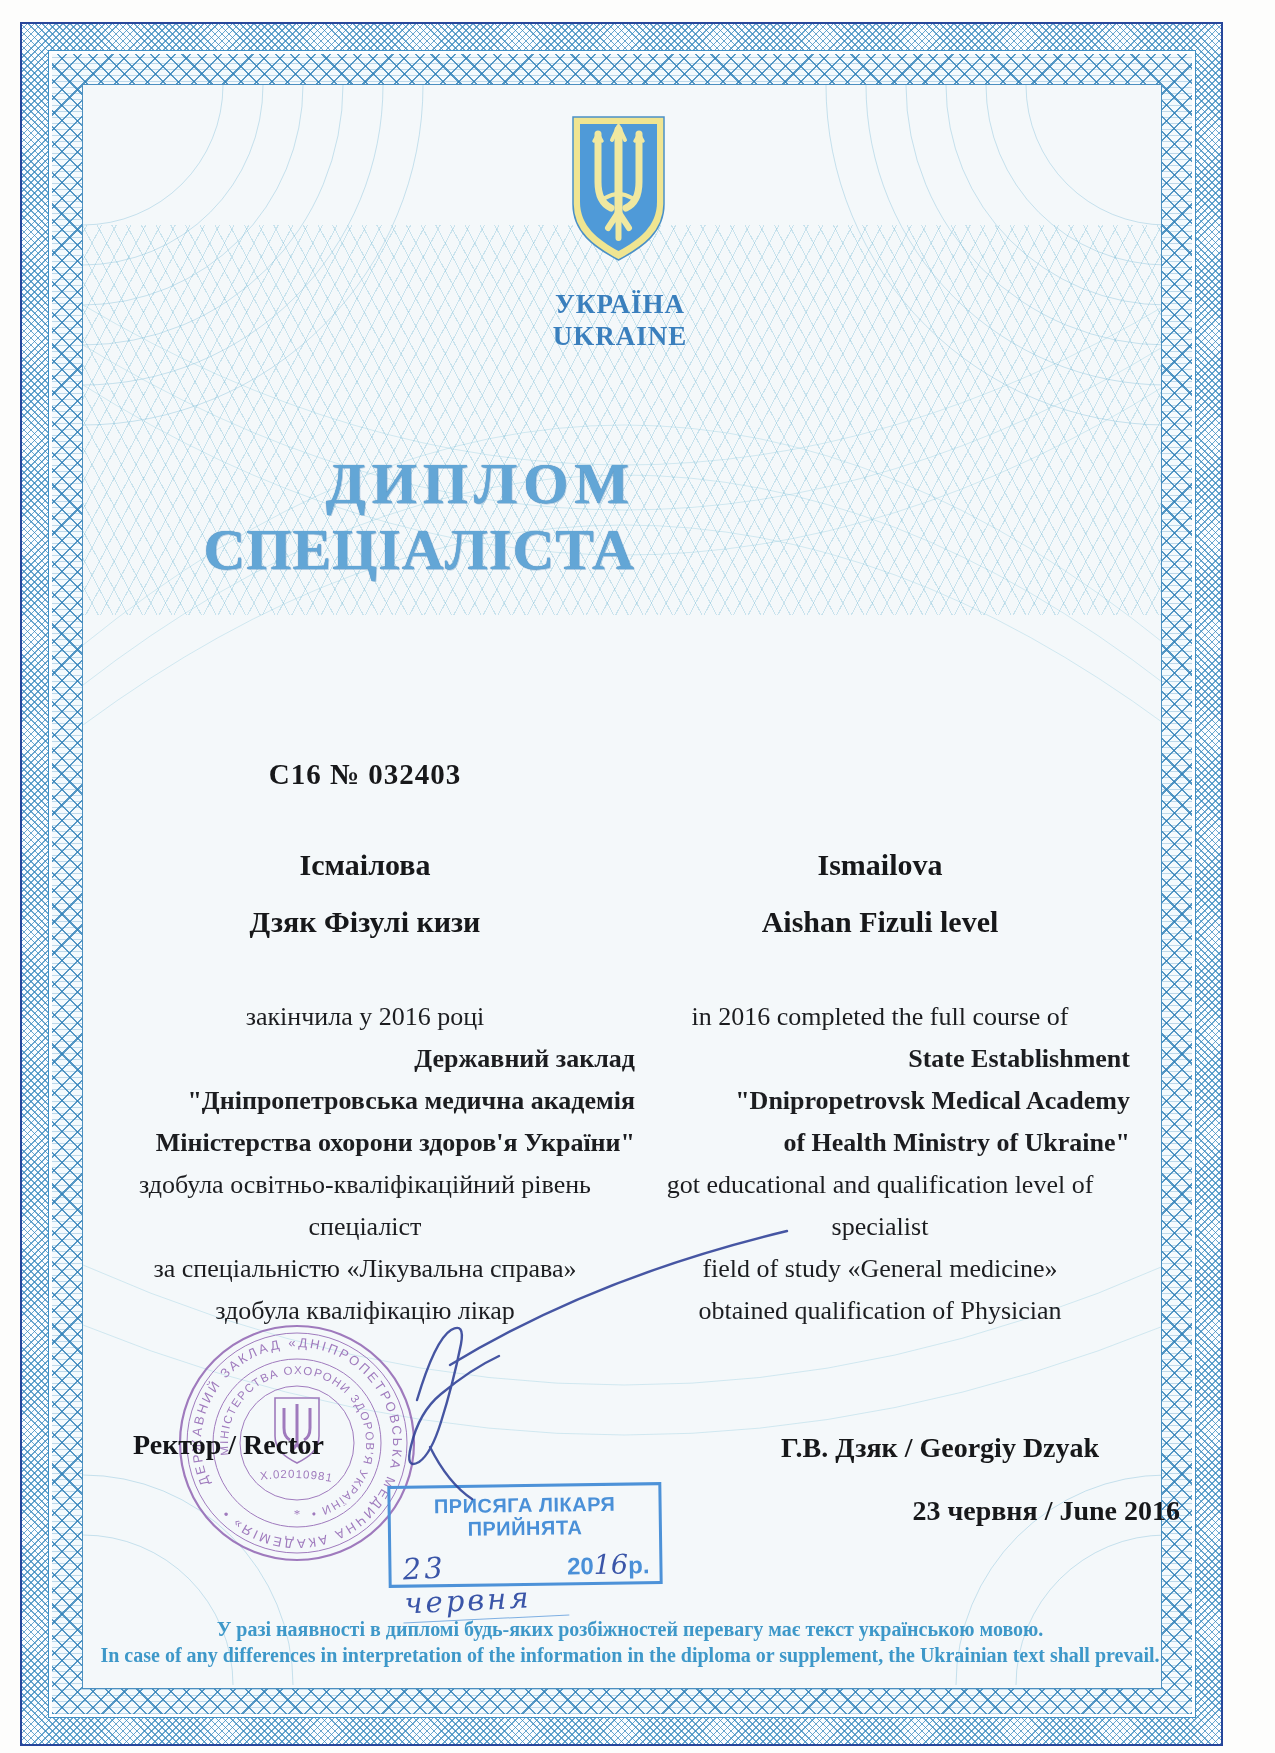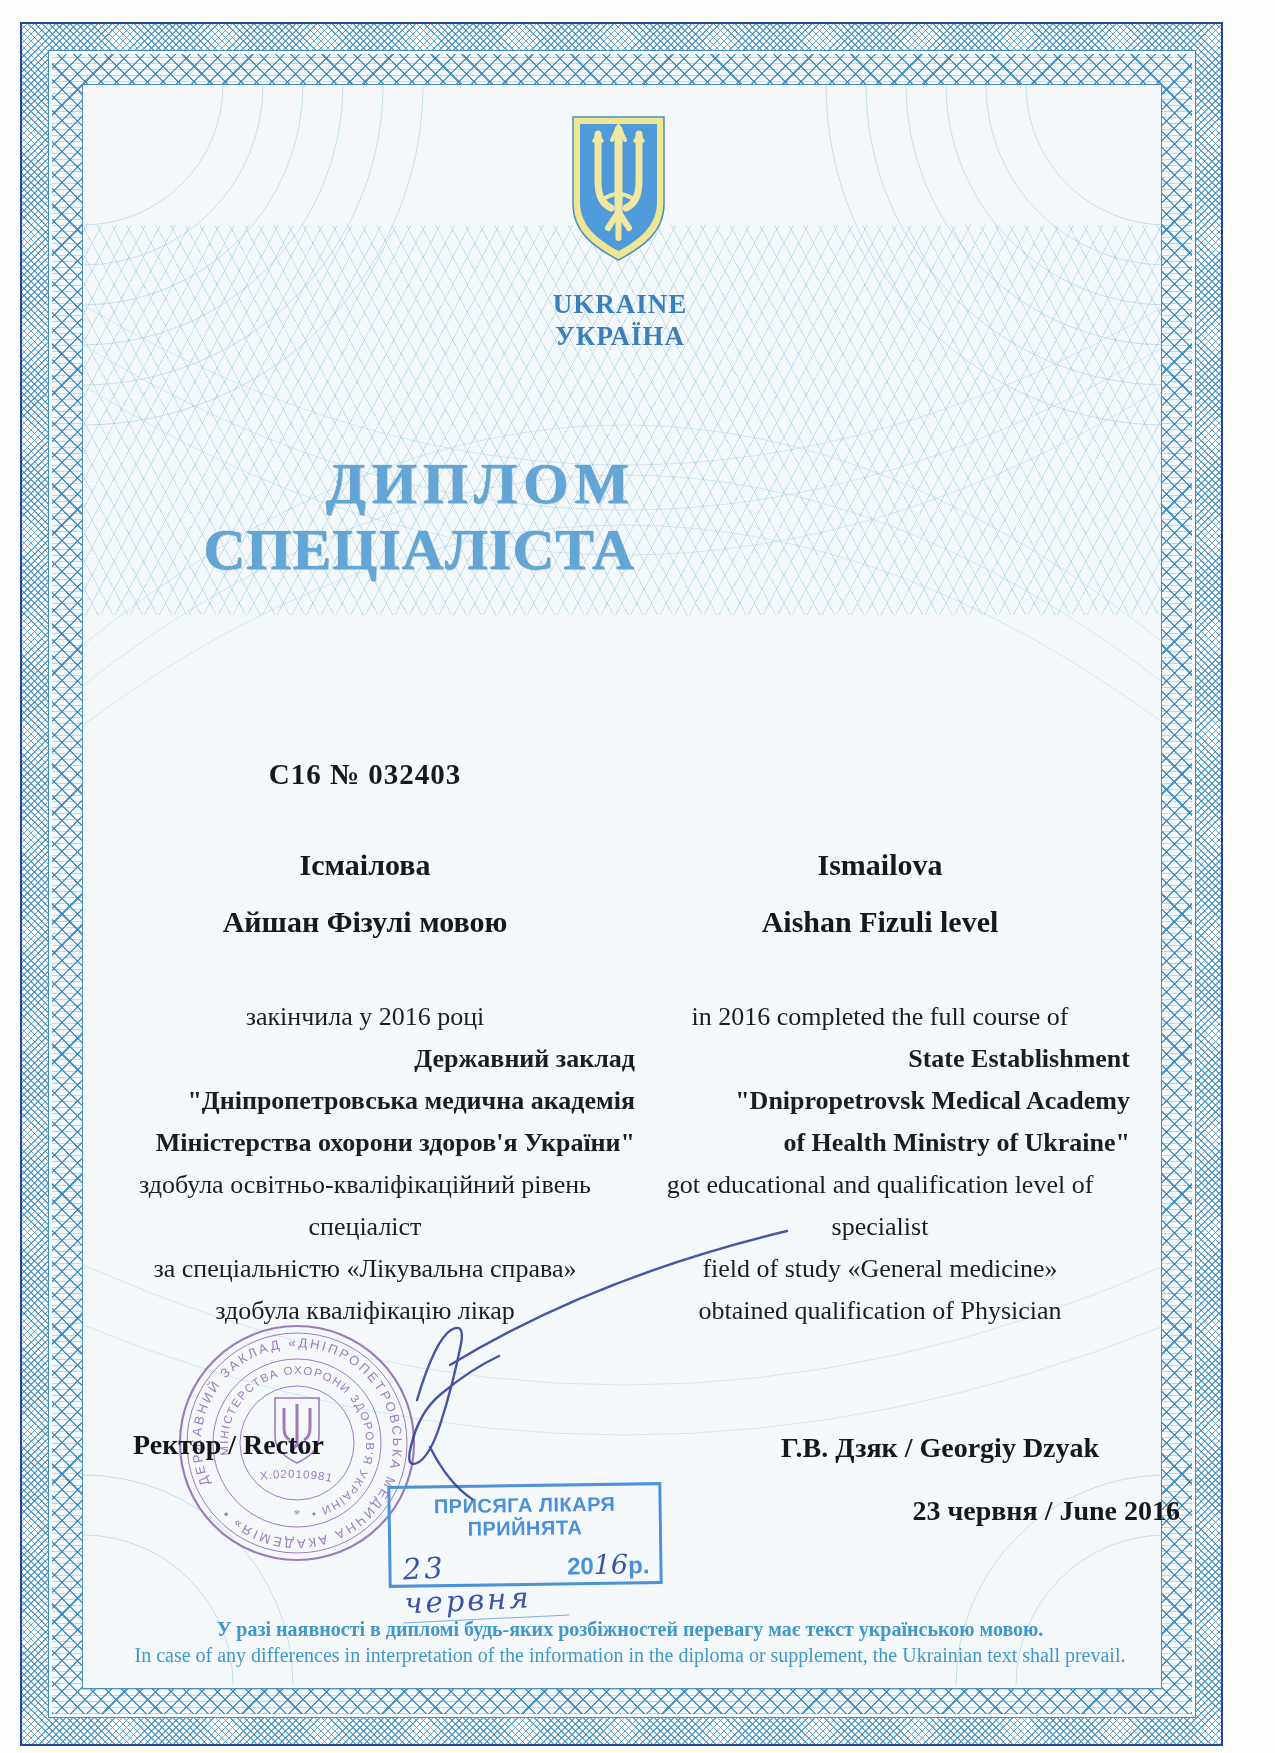--- a/index.html
+++ b/index.html
@@ -86,21 +86,21 @@
     color:#3a55a8; font-size:29px; letter-spacing:3px; transform:rotate(-2deg);
     border-bottom:1.5px solid rgba(77,146,216,.7); padding:0 4px 2px 2px;
   }
   .yr-print{color:#4a90d8; font-size:24px; font-weight:bold;}
   .yr-hand{font-family:"DejaVu Serif","Liberation Serif",serif; font-style:italic;
     color:#3a55a8; font-size:27px;}
   
   .footer-uk{left:90px; top:1618px; width:1080px; text-align:center;
     color:#3e98c9; font-weight:bold; font-size:20px;}
   .footer-en{left:90px; top:1644px; width:1080px; text-align:center;
-    color:#3e98c9; font-weight:normal; font-size:20px;}
+    color:#3e98c9; font-weight:bold; font-size:20px;}
   
   .seal-svg{left:172px; top:1318px; filter:blur(0.3px); z-index:5;}
   .sig-svg{left:355px; top:1215px; z-index:8;}
   .emblem-svg{left:565px; top:112px;}
 </style>
 </head>
 <body>
 
 <div class="page">
 
@@ -151,34 +151,34 @@
       <path d="M53.5,18 V100" stroke-width="8"></path>
       <path d="M53.5,14 L47,28 M53.5,14 L60,28" stroke-width="4"></path>
       <path d="M33,22 L29,29 M33,22 L37,29" stroke-width="3.5"></path>
       <path d="M74,22 L70,29 M74,22 L78,29" stroke-width="3.5"></path>
       <path d="M53.5,100 L43,116 M53.5,100 L64,116 M53.5,100 V126" stroke-width="6"></path>
       <path d="M40,86 Q53.5,78 67,86" stroke-width="4"></path>
     </g>
   </svg>
 
   <div class="abs country">
+    <div>УКРАЇНА</div>
     <div>UKRAINE</div>
-    <div>УКРАЇНА</div>
   </div>
 
   <div class="abs title title-left center">
     <div class="l1">ДИПЛОМ</div>
     <div class="l2">СПЕЦІАЛІСТА</div>
   </div>
 
   <div class="abs doc-number col-left">С16 № 032403</div>
 
   <div class="abs surname col-left">Ісмаілова</div>
   <div class="abs surname col-right">Ismailova</div>
-  <div class="abs givenname col-left">Айшан Фізулі мовою</div>
+  <div class="abs givenname col-left">Дзяк Фізулі кизи</div>
   <div class="abs givenname col-right">Aishan Fizuli level</div>
 
   <div class="abs bodytext col-left">
     <div>закінчила у 2016 році</div>
     <div class="b">Державний заклад</div>
     <div class="b">"Дніпропетровська медична академія</div>
     <div class="b">Міністерства охорони здоров'я України"</div>
     <div>здобула освітньо-кваліфікаційний рівень</div>
     <div>спеціаліст</div>
     <div>за спеціальністю «Лікувальна справа»</div>

